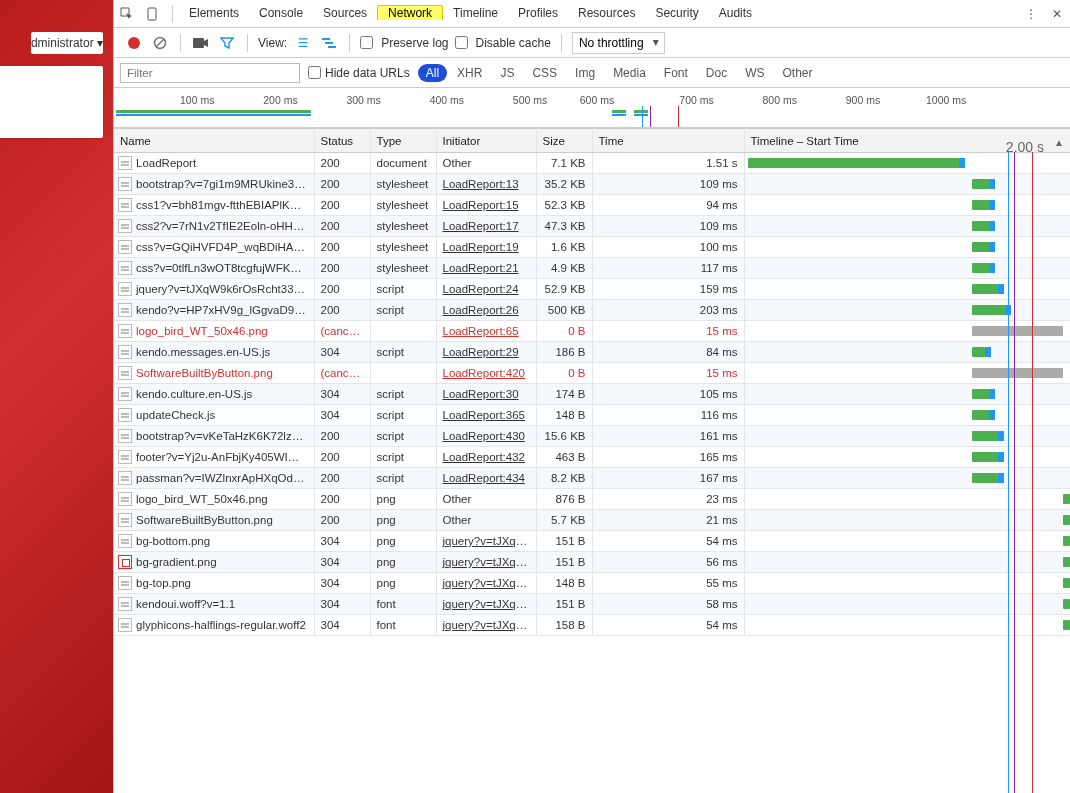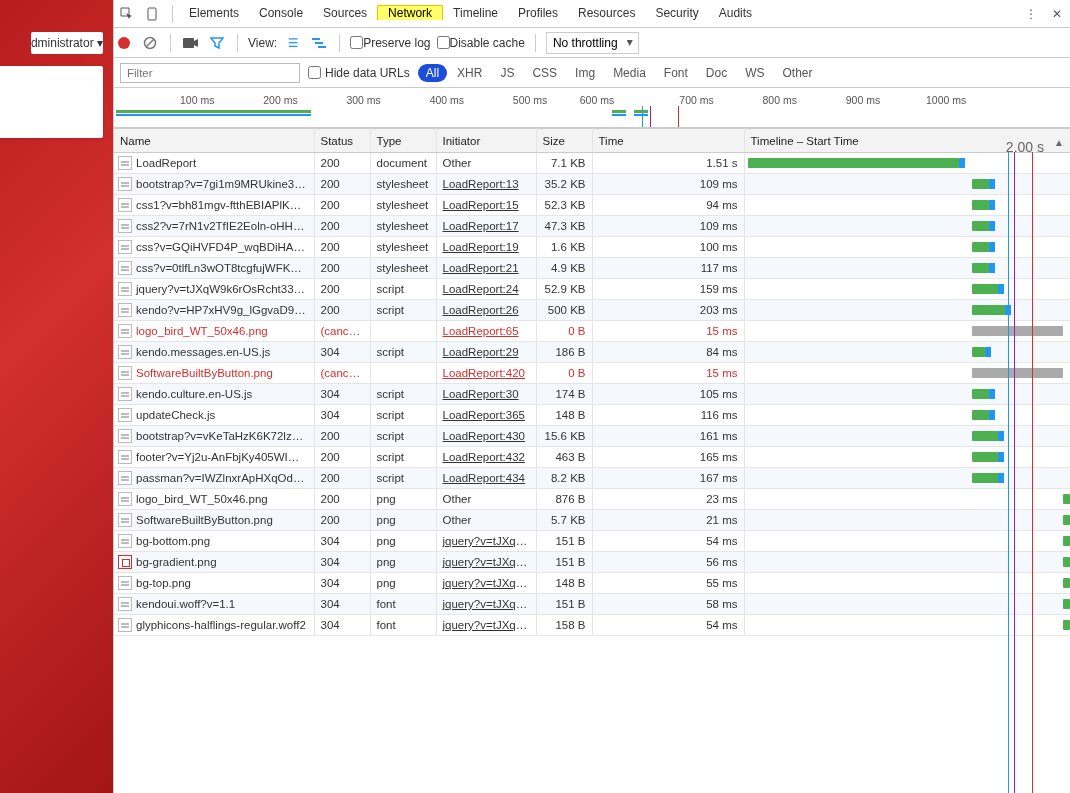--- a/index.html
+++ b/index.html
@@ -12,25 +12,25 @@
 
 .devtools { position: absolute; left: 113px; top: 0; right: 0; bottom: 0; background: #fff; border-left: 1px solid #ccc; }
 
 .tabs { height: 28px; border-bottom: 1px solid #ccc; display: flex; align-items: center; }
 .tabs .ico { width: 18px; height: 18px; margin: 0 4px; display: inline-flex; align-items: center; justify-content: center; color: #555; }
 .tabs .sep { width: 1px; height: 18px; background: #ccc; margin: 0 6px; }
 .tabs .t { padding: 0 10px; height: 27px; line-height: 27px; color: #333; cursor: pointer; }
 .tabs .t.active { background: #ffff66; border: 1px solid #e6c200; border-bottom: none; color: #000; font-weight: 500; border-radius: 2px 2px 0 0; }
 .tabs .spacer { flex: 1; }
 
-.toolbar { height: 30px; border-bottom: 1px solid #ccc; display: flex; align-items: center; padding-left: 0; gap: 6px; }
+.toolbar { height: 30px; border-bottom: 1px solid #ccc; display: flex; align-items: center; padding-left: 10px; gap: 6px; }
 .toolbar .ico { width: 20px; height: 20px; display: inline-flex; align-items: center; justify-content: center; }
 .toolbar .rec { width: 12px; height: 12px; border-radius: 50%; background: #d32f2f; }
 .toolbar .sep { width: 1px; height: 18px; background: #ccc; margin: 0 4px; }
-.toolbar label { font-size: 12px; color: #333; display: flex; align-items: center; gap: 0; }
+.toolbar label { font-size: 12px; color: #333; display: flex; align-items: center; gap: 8px; }
 .toolbar select { height: 22px; border: 1px solid #ccc; padding: 0 20px 0 6px; font-size: 12px; background: #fff; appearance: none; }
 .toolbar .selwrap { position: relative; }
 .toolbar .selwrap::after { content: "▾"; position: absolute; right: 6px; top: 3px; color: #555; pointer-events: none; }
 
 .filterbar { height: 30px; border-bottom: 1px solid #ccc; display: flex; align-items: center; padding-left: 6px; gap: 8px; }
 .filterbar input[type=text] { width: 180px; height: 20px; border: 1px solid #bbb; padding: 0 6px; font-size: 11.5px; }
 .filterbar label { font-size: 12px; color: #333; display: flex; align-items: center; gap: 4px; }
 .pill { padding: 2px 8px; border-radius: 9px; font-size: 12px; cursor: pointer; color: #555; }
 .pill.active { background: #1d4ed8; color: #fff; }
 

